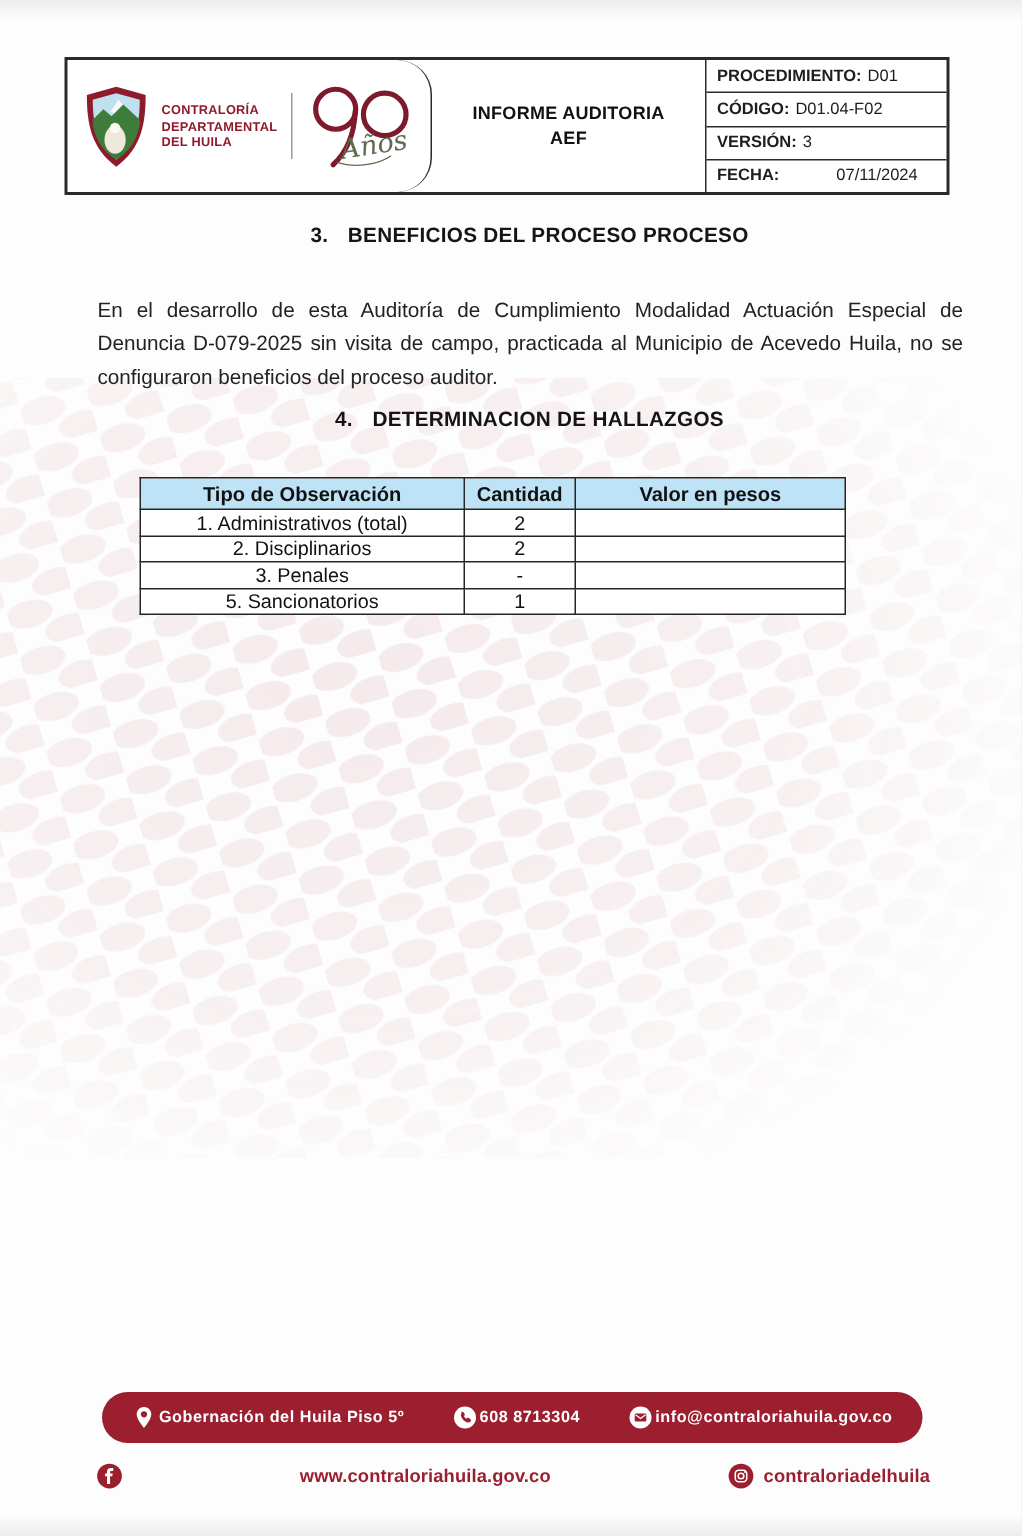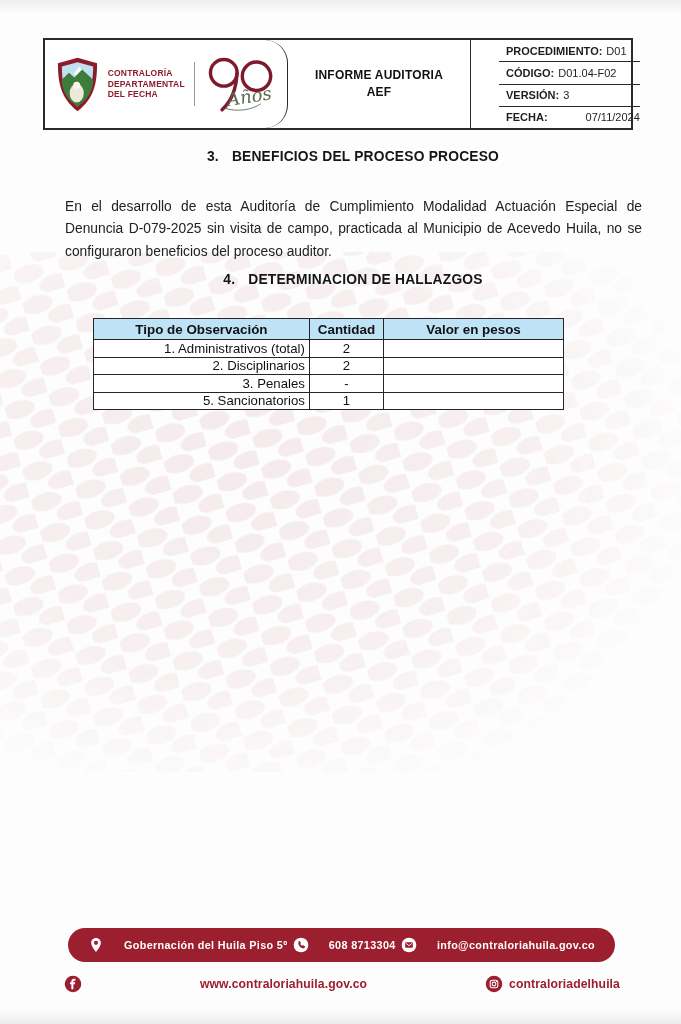--- a/index.html
+++ b/index.html
@@ -22,21 +22,21 @@
     position:absolute; left:43px; top:38px; width:590px; height:92px;
     display:grid; grid-template-columns:243px 183px 1fr;
     border:2px solid #2a2a2a; background:#fff;
   }
   .hdr-cell { border-right:1.5px solid #2a2a2a; }
   .logo-cell { display:flex; align-items:center; justify-content:center; gap:7px; padding:4px 2px;border-radius:23px; }
   .org-lines { color:#8E1B2B; font-weight:bold; font-size:8.5px; line-height:1.25; letter-spacing:.2px; }
   .logo-sep { width:1.5px; height:44px; background:#9a9a9a; margin:0 2px; }
   .title-cell { display:flex; flex-direction:column; align-items:center; justify-content:center;
     font-weight:bold; font-size:12px; letter-spacing:.2px; color:#111; line-height:1.4; text-align:center; }
-  .fields-cell { display:flex; flex-direction:column; border-right:none;margin-left:28px; }
+  .fields-cell { display:flex; flex-direction:column; border-right:none; }
   .field-row { flex:1; display:flex; align-items:center; padding-left:7px;
     border-bottom:1.5px solid #2a2a2a; font-size:11px; white-space:nowrap; }
   .field-row:last-child { border-bottom:none;gap:34px; }
   .field-label { font-weight:bold; margin-right:4px; }
 
   
   .sec-heading { position:absolute; left:65px; width:576px; text-align:center;
     font-weight:bold; font-size:13.8px; color:#151515; letter-spacing:.2px; }
   .sec-heading .num { margin-right:13px; }
   .h-beneficios { top:149px; }
@@ -44,29 +44,29 @@
   .body-par { position:absolute; left:65px; top:196px; width:577px;
     font-size:13.8px; line-height:22.4px; text-align:justify; color:#222; }
 
   
   table.hall { position:absolute; left:93px; top:318px; width:471px;
     border-collapse:collapse; background:#fff; font-size:13.2px; color:#111; }
   table.hall th, table.hall td { border:1.4px solid #262626; }
   table.hall th { background:#BEE2F6; height:21px; font-size:13.4px; font-weight:bold; }
   table.hall td { height:17.5px; padding:0 4px; }
   .col-tipo { width:236px; } .col-cant { width:77px; } .col-valor { width:204px; }
-  td.c-tipo { text-align:right; padding-left:5px; }
+  td.c-tipo { text-align:center; padding-left:5px; }
   td.c-cant, td.c-valor { text-align:center; }
   td.valor-strong { font-weight:bold; font-size:15px; letter-spacing:.3px; }
 
   
   .contact-bar { position:absolute; left:68px; top:928px; width:547px; height:34px;
     background:#9B1F2E; border-radius:17px; display:flex; align-items:center;
     justify-content:space-between; padding:0 20px; }
-  .contact-item { display:flex; align-items:center; gap:20px; color:#fff;
+  .contact-item { display:flex; align-items:center; gap:2px; color:#fff;
     font-size:10.8px; font-weight:bold; letter-spacing:.35px; white-space:nowrap; }
   .social-row { position:absolute; left:64px; top:975px; width:556px;
     display:flex; align-items:center; justify-content:space-between; }
   .social-item { display:flex; align-items:center; gap:6px; color:#9B1F2E;
     font-size:12.2px; font-weight:bold; letter-spacing:.1px; white-space:nowrap; }
   .icon16 { width:16px; height:16px; display:block; }
   .icon18 { width:18px; height:18px; display:block; }
 </style>
 </head>
 <body>
@@ -97,21 +97,21 @@
         <path d="M30 2 L55 9 C55 32 52 54 30 70 C8 54 5 32 5 9 Z" fill="#8E1B2B"></path>
         <path d="M30 7.5 L50 13 C50 32 47 50 30 64 C13 50 10 32 10 13 Z" fill="#BFE0EE"></path>
         <polygon points="25,23 32,13 41,23 33,27" fill="#f4f9fc"></polygon>
         <path d="M10 30 L19 21 L26 27 L36 17 L50 30 L50 34 C47 50 40 57 30 64 C20 57 13 50 10 34 Z" fill="#3E7C3C"></path>
         <ellipse cx="29" cy="47" rx="9" ry="12" fill="#EFE9DC"></ellipse>
         <circle cx="29" cy="37" r="4.5" fill="#fbf8f0"></circle>
       </svg>
       <div class="org-lines">
         <div>CONTRALORÍA</div>
         <div>DEPARTAMENTAL</div>
-        <div>DEL FECHA</div>
+        <div>DEL HUILA</div>
       </div>
       <div class="logo-sep"></div>
       <svg width="74" height="68" viewBox="0 0 86 72">
         <circle cx="23" cy="23" r="15.5" fill="none" stroke="#7E1A2B" stroke-width="4"></circle>
         <path d="M38.2 24 C37.5 42 32 56 21 66" fill="none" stroke="#7E1A2B" stroke-width="4" stroke-linecap="round"></path>
         <circle cx="61" cy="27" r="16.5" fill="none" stroke="#7E1A2B" stroke-width="4"></circle>
         <text x="27" y="59" transform="rotate(-9 44 54)" font-family="DejaVu Serif, serif" font-style="italic" font-size="21" fill="#5E6B50">Años</text>
         <path d="M24 64 C38 69 56 66 66 59" fill="none" stroke="#5E6B50" stroke-width="1"></path>
       </svg>
     </div>

